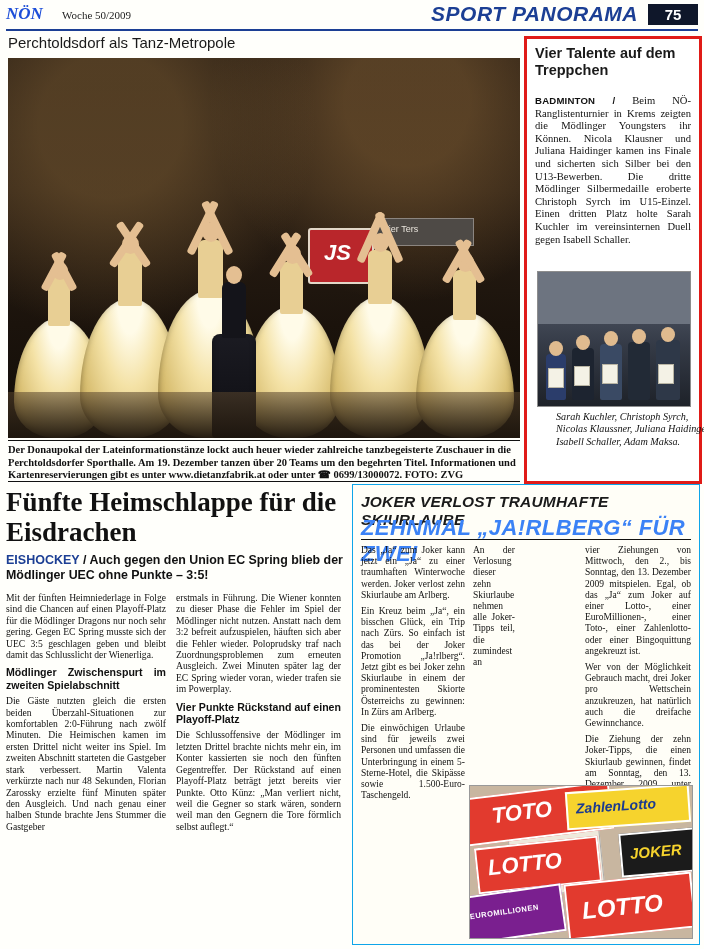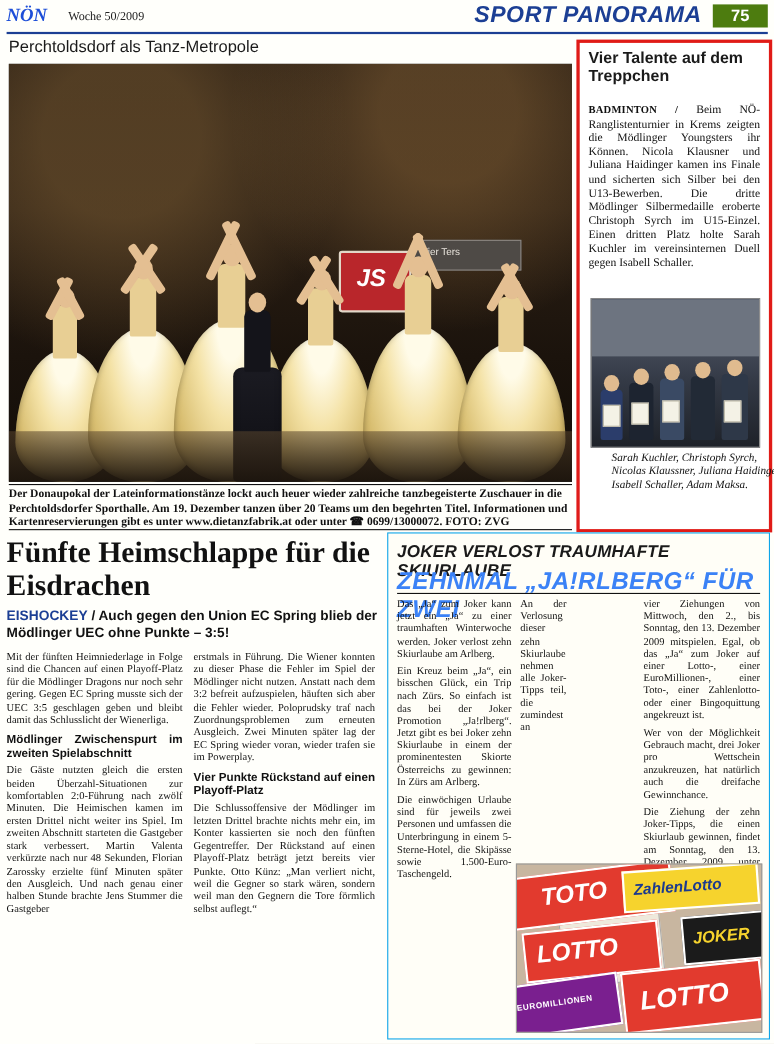--- a/index.html
+++ b/index.html
@@ -6,21 +6,21 @@
   body{font-family:"Liberation Serif", serif;}
   .page{position:relative;width:704px;height:949px;background:#fffffb;overflow:hidden;}
 
   
   .masthead{position:absolute;left:0;top:0;width:704px;height:30px;}
   .mast-logo{position:absolute;left:6px;top:4px;font-family:"Liberation Serif",serif;
     font-weight:bold;font-style:italic;font-size:17px;color:#1d4ed8;letter-spacing:0px;}
   .mast-week{position:absolute;left:62px;top:9px;font-size:11px;color:#222;}
   .mast-title{position:absolute;right:66px;top:2px;font-family:"Liberation Sans",sans-serif;
     font-weight:bold;font-style:italic;font-size:21px;color:#1c3f94;letter-spacing:0.5px;}
-  .mast-page{position:absolute;right:6px;top:4px;width:50px;height:21px;background:#4d7c0f;
+  .mast-page{position:absolute;right:6px;top:4px;width:50px;height:21px;background:#0f172a;
     color:#fff;font-family:"Liberation Sans",sans-serif;font-weight:bold;font-size:15px;
     text-align:center;line-height:21px;}
   .mast-rule{position:absolute;left:6px;top:29px;width:692px;height:2px;background:#1c3f94;}
 
   
   .kicker{position:absolute;left:8px;top:34px;width:510px;font-family:"Liberation Sans",sans-serif;
     font-size:15px;color:#1a1a1a;}
 
   
   .photo{position:absolute;left:8px;top:58px;width:512px;height:380px;overflow:hidden;
@@ -57,21 +57,21 @@
   .caption .credit{font-weight:bold;}
   .cap-rule2{position:absolute;left:8px;top:481px;width:512px;height:1px;background:#111;}
 
   
   .redbox{position:absolute;left:524px;top:36px;width:172px;height:442px;border:3px solid #e01b17;
     background:#fff;}
   .rb-head{position:absolute;left:8px;top:6px;width:156px;font-family:"Liberation Sans",sans-serif;
     font-weight:bold;font-size:14.5px;line-height:17px;color:#1a1a1a;}
   .rb-body{position:absolute;left:8px;top:56px;width:156px;font-size:10.6px;line-height:12.6px;
     text-align:justify;color:#111;}
-  .rb-body b{font-family:Liberation Serif, serif;font-size:9.6px;letter-spacing:.2px;}
+  .rb-body b{font-family:Liberation Sans, sans-serif;font-size:9.6px;letter-spacing:.2px;}
   .rb-photo{position:absolute;left:10px;top:232px;width:152px;height:134px;overflow:hidden;
     background:#2a2f3a;border:1px solid #8d8d8d;}
   .rb-photo .bg{position:absolute;inset:0;background:linear-gradient(#5b6272,#343a46 55%,#1e2229);}
   .rb-photo .wall{position:absolute;left:0;top:0;right:0;height:52px;background:#6d7480;}
   .rb-photo .kid{position:absolute;bottom:6px;border-radius:4px 4px 2px 2px;}
   .rb-photo .kidhead{position:absolute;border-radius:50%;background:#e0bb8f;}
   .rb-photo .paper{position:absolute;background:#f4f2e6;border:1px solid #b9b5a4;}
   .rb-cap{position:absolute;left:8px;top:372px;width:158px;font-style:italic;font-size:10.2px;
     line-height:12.4px;color:#111;margin-left:21px;}
 

